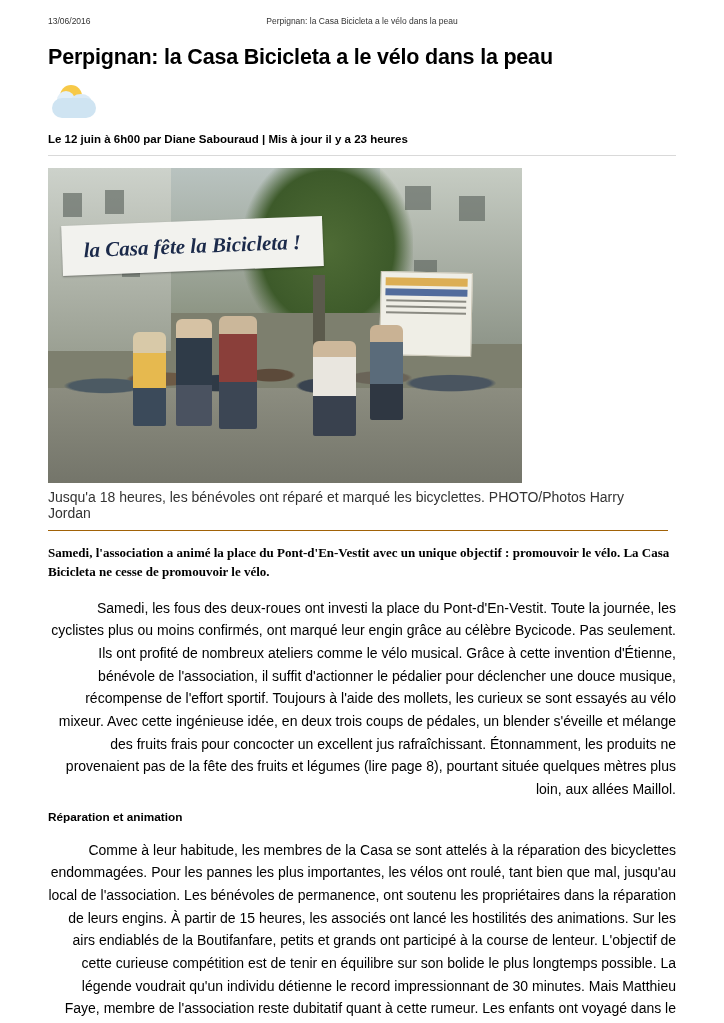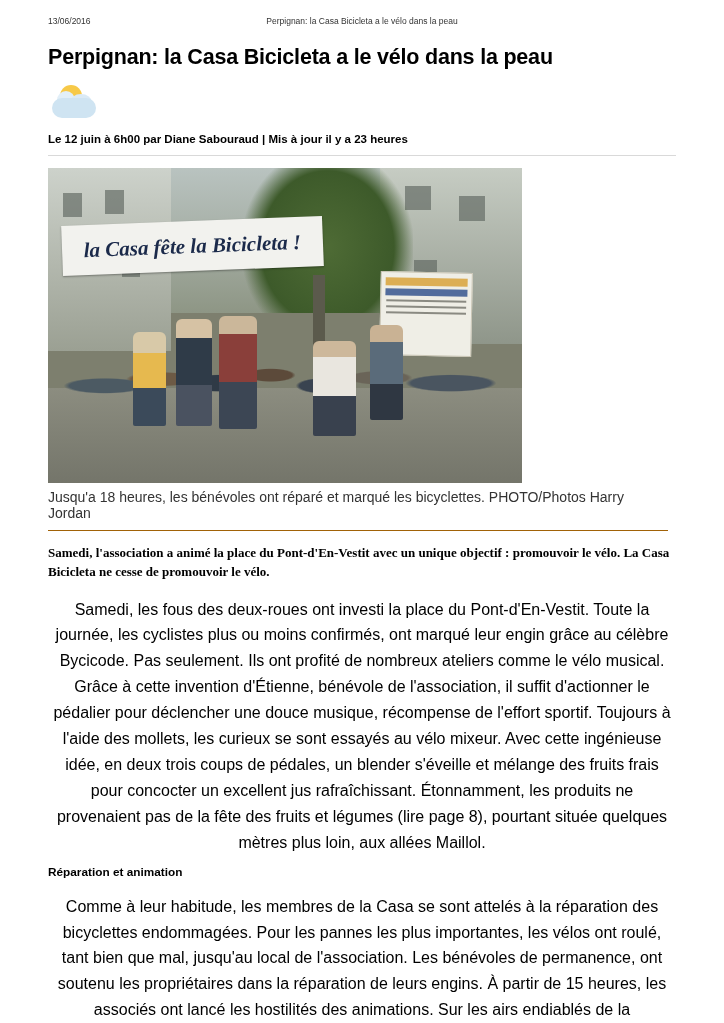--- a/index.html
+++ b/index.html
@@ -202,24 +202,24 @@
 
   
   .lede {
     font-family: "Liberation Serif", serif;
     font-weight: bold;
     font-size: 13px;
     line-height: 1.45;
     margin-top: 13px;
   }
   p.body {
-    font-size: 16px;
+    font-size: 14px;
     line-height: 1.62;
     margin: 15px 0 0 0;
-    text-align: center;
+    text-align: right;
   }
   h2.subhead {
     font-size: 11.8px;
     font-weight: bold;
     margin: 9px 0 0 0;
   }
 </style>
 </head>
 <body>
 

